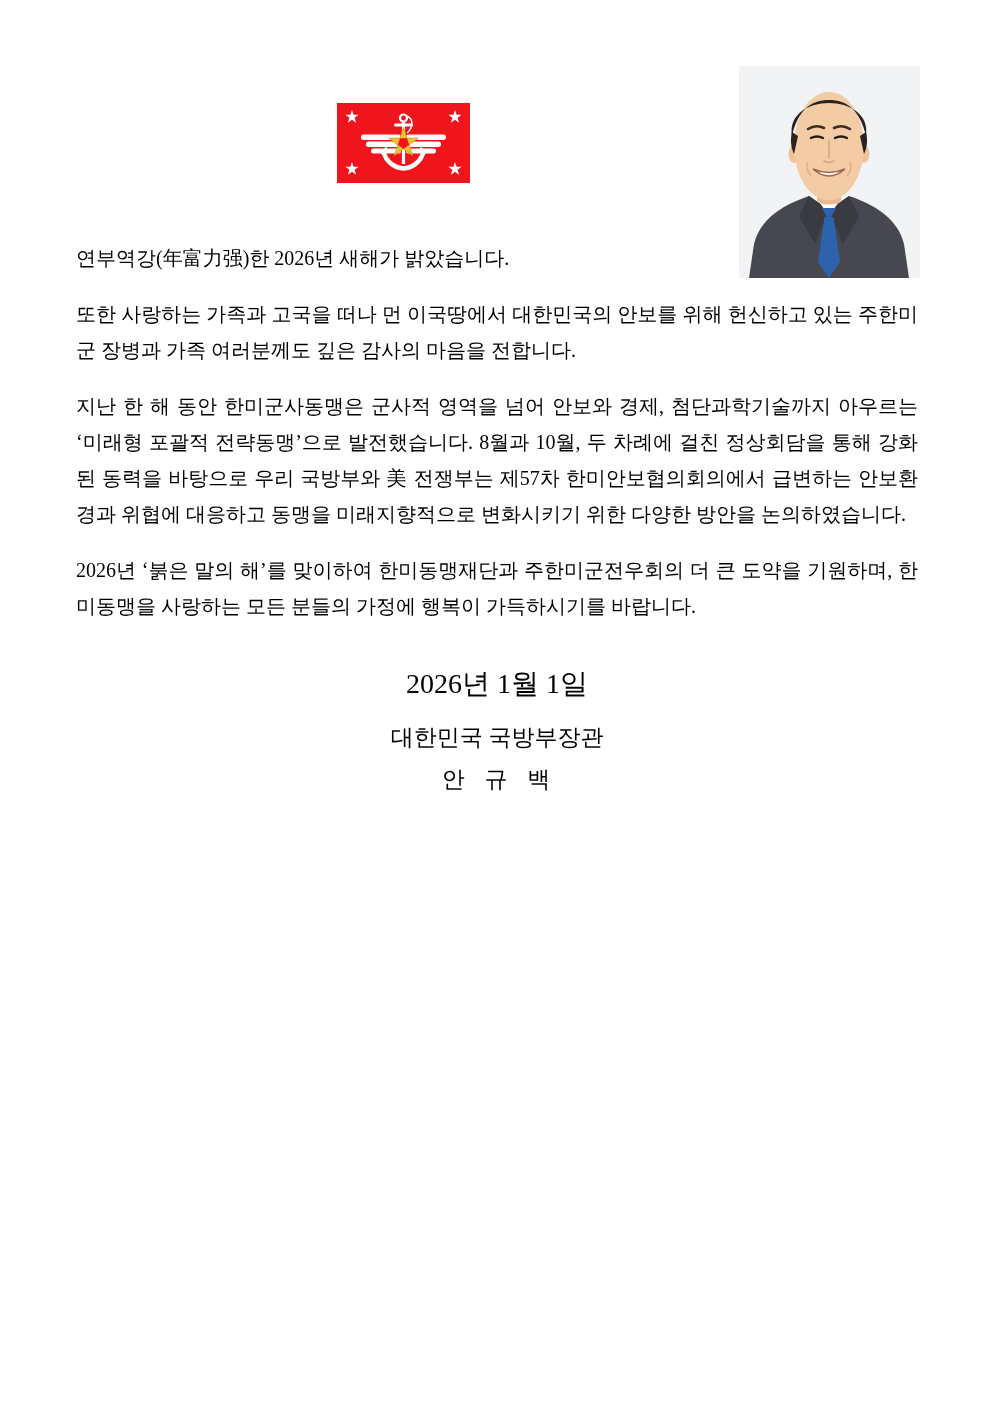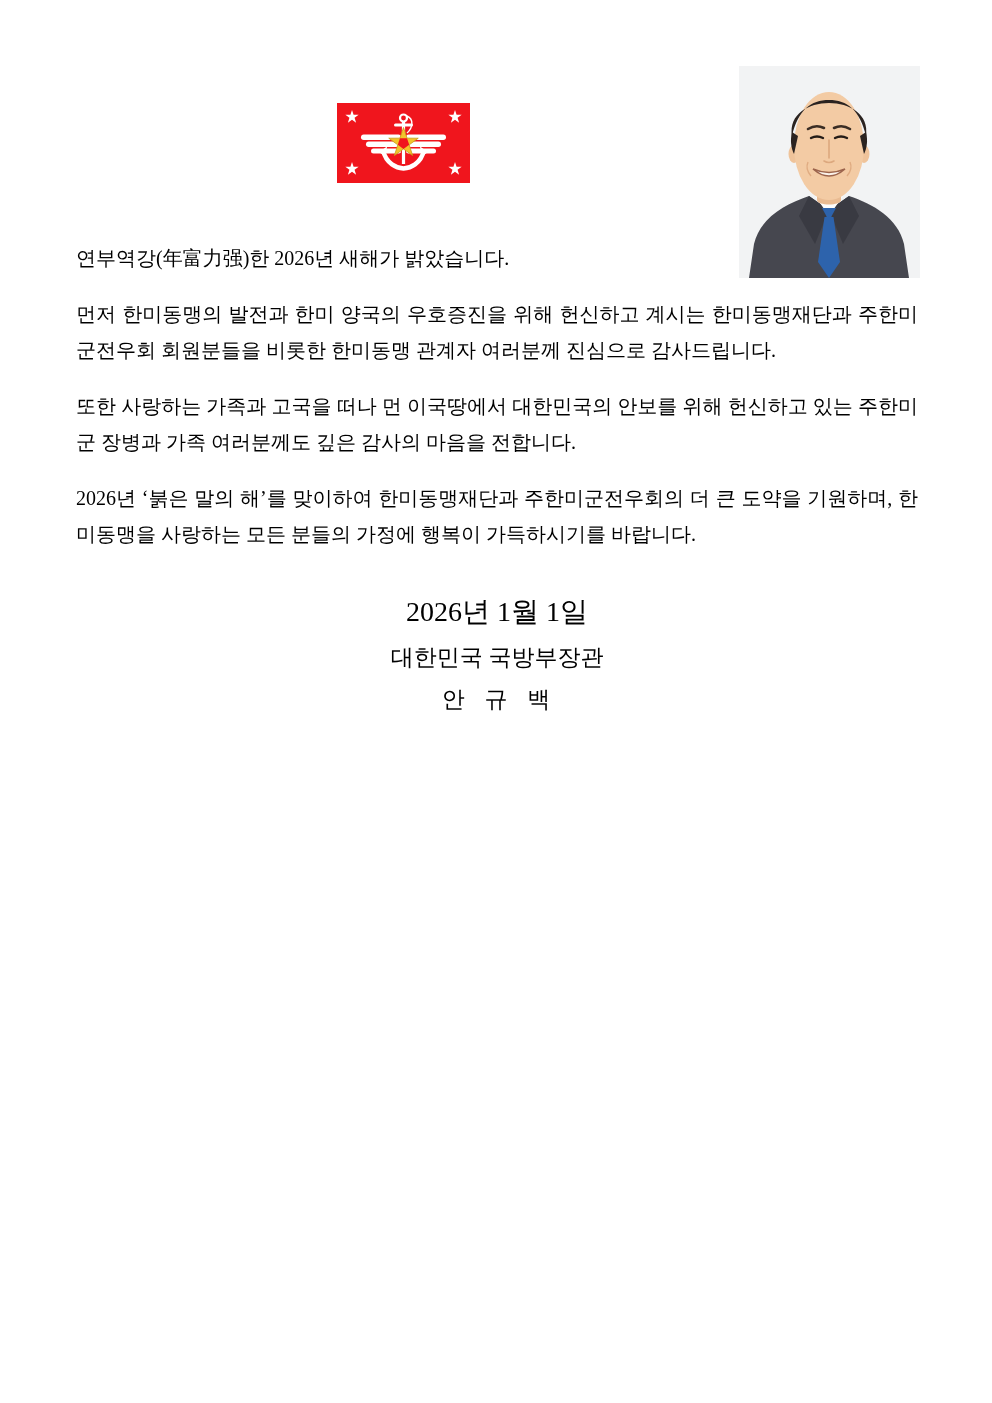--- a/index.html
+++ b/index.html
@@ -30,21 +30,21 @@
     font-size: 20px;
     line-height: 36px;
     text-align: justify;
     text-align-last: left;
     overflow-wrap: break-word;
     color: #000;
   }
 
   .closing { text-align: center; margin-top: 45px; }
   .closing .date  { font-size: 28px; line-height: 30px; }
-  .closing .title { font-size: 23px; line-height: 34px; margin-top: 14px; }
+  .closing .title { font-size: 23px; line-height: 34px; margin-top: 22px; }
   .closing .name  { font-size: 23px; line-height: 34px; margin-top: 8px; word-spacing: 10px; letter-spacing: 2px; text-align: center; }
 </style>
 </head>
 <body>
 
 <div class="page">
 
   <svg class="flag" viewBox="0 0 133 80" aria-hidden="true">
     <defs>
       <polygon id="fstar" points="0,-7 1.59,-2.18 6.66,-2.16 2.57,0.83 4.11,5.66 0,2.7 -4.11,5.66 -2.57,0.83 -6.66,-2.16 -1.59,-2.18"></polygon>
@@ -109,22 +109,22 @@
     <path d="M74,103 Q90,117 106,103 Q90,110 74,103 Z" fill="#fbf4ec" stroke="#9c644c" stroke-width="1.4"></path>
     <path d="M69,96 Q66,103 72,110" fill="none" stroke="#e0ac82" stroke-width="1.4"></path>
     <path d="M111,96 Q114,103 108,110" fill="none" stroke="#e0ac82" stroke-width="1.4"></path>
 
     <polygon fill="#2d63ac" points="83,142 97,142 90,155"></polygon>
     <path fill="#2d63ac" d="M85.5,151 L94.5,151 L101,196 L90,212 L79,196 Z"></path>
   </svg>
 
   <div class="letter">
     <p>연부역강(年富力强)한 2026년 새해가 밝았습니다.</p>
-    <p>먼저 한미동맹의 발전과 한미 양국의 우호증진을 위해 헌신하고 계시는 한미동맹재단과 주한미군전우회 회원분들을 비롯한 한미동맹 관계자 여러분께 진심으로 감사드립니다.</p>
     <p>또한 사랑하는 가족과 고국을 떠나 먼 이국땅에서 대한민국의 안보를 위해 헌신하고 있는 주한미군 장병과 가족 여러분께도 깊은 감사의 마음을 전합니다.</p>
+    <p>지난 한 해 동안 한미군사동맹은 군사적 영역을 넘어 안보와 경제, 첨단과학기술까지 아우르는 ‘미래형 포괄적 전략동맹’으로 발전했습니다. 8월과 10월, 두 차례에 걸친 정상회담을 통해 강화된 동력을 바탕으로 우리 국방부와 美 전쟁부는 제57차 한미안보협의회의에서 급변하는 안보환경과 위협에 대응하고 동맹을 미래지향적으로 변화시키기 위한 다양한 방안을 논의하였습니다.</p>
     <p>2026년 ‘붉은 말의 해’를 맞이하여 한미동맹재단과 주한미군전우회의 더 큰 도약을 기원하며, 한미동맹을 사랑하는 모든 분들의 가정에 행복이 가득하시기를 바랍니다.</p>
 
     <div class="closing">
       <div class="date">2026년 1월 1일</div>
       <div class="title">대한민국 국방부장관</div>
       <div class="name">안 규 백</div>
     </div>
   </div>
 
 </div>

